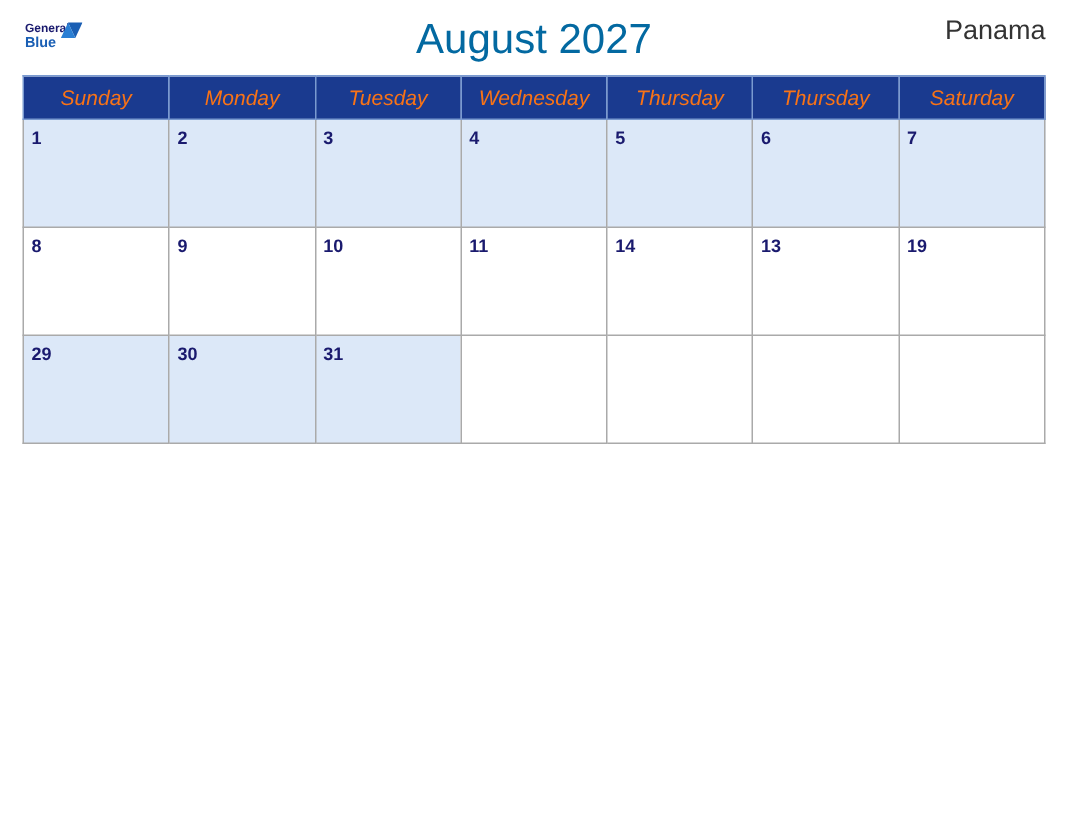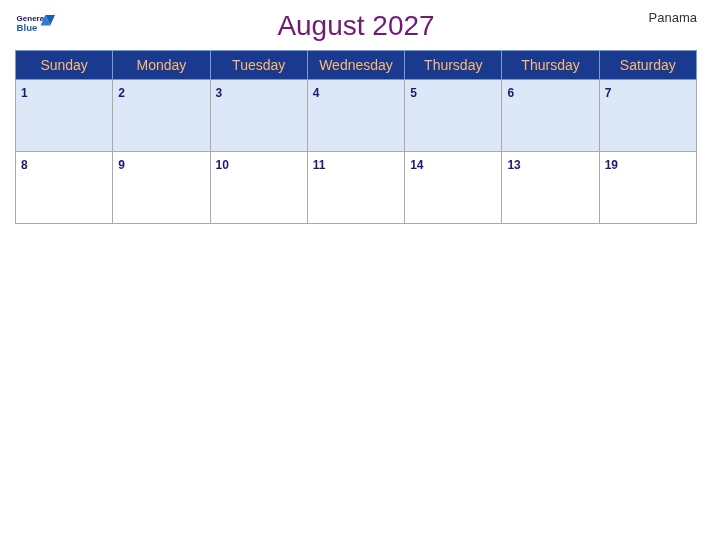--- a/index.html
+++ b/index.html
@@ -33,42 +33,43 @@
       flex-direction: column;
       align-items: center;
     }
     .logo-icon {
       width: 40px;
       height: 30px;
     }
     .month-title {
       font-size: 28px;
       font-weight: normal;
-      color: #701a75;
+      color: #0369a1;
     }
     .country-label {
       position: absolute;
       right: 0;
       top: 0;
-      font-size: 13px;
+      font-size: 18px;
       color: #333;
     }
     .calendar-table {
       width: 100%;
       border-collapse: collapse;
       border: 1px solid #999;
     }
     .calendar-table th {
       background-color: #1a3a8f;
-      color: #fdba74;
+      color: #f97316;
       text-align: center;
       padding: 6px 4px;
       font-size: 14px;
       font-weight: normal;
       border: 1px solid #7a9ad0;
+      font-style: italic;
     }
     .calendar-table td {
       border: 1px solid #aaa;
       vertical-align: top;
       padding: 3px 5px;
       height: 72px;
       width: calc(100% / 7);
     }
     .calendar-table tr:nth-child(odd) td {
       background-color: #dce8f8;
@@ -126,15 +127,24 @@
         </tr>
         <tr>
           <td><span class="day-number">8</span></td>
           <td><span class="day-number">9</span></td>
           <td><span class="day-number">10</span></td>
           <td><span class="day-number">11</span></td>
           <td><span class="day-number">14</span></td>
           <td><span class="day-number">13</span></td>
           <td><span class="day-number">19</span></td>
         </tr>
+        <tr>
+          <td><span class="day-number">29</span></td>
+          <td><span class="day-number">30</span></td>
+          <td><span class="day-number">31</span></td>
+          <td class="empty-cell"></td>
+          <td class="empty-cell"></td>
+          <td class="empty-cell"></td>
+          <td class="empty-cell"></td>
+        </tr>
       </tbody>
   </table>
 </div>
 
 </body></html>

